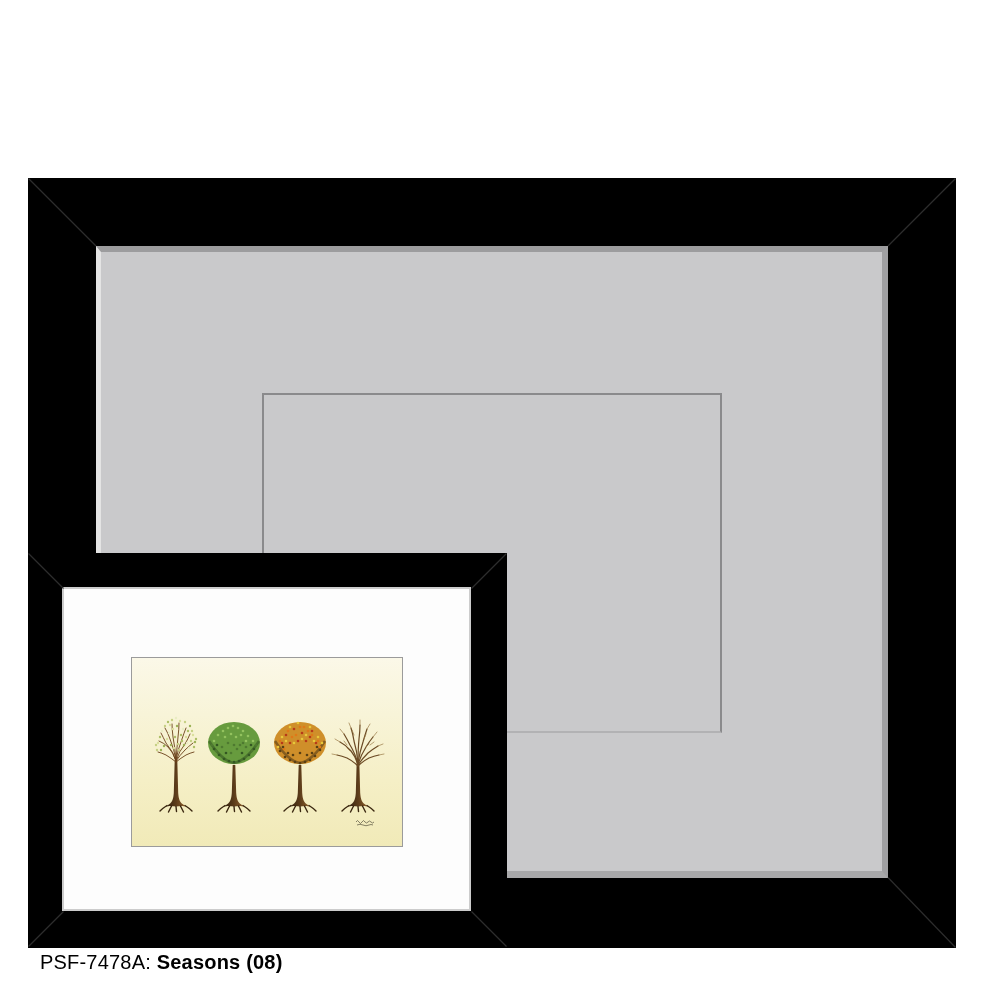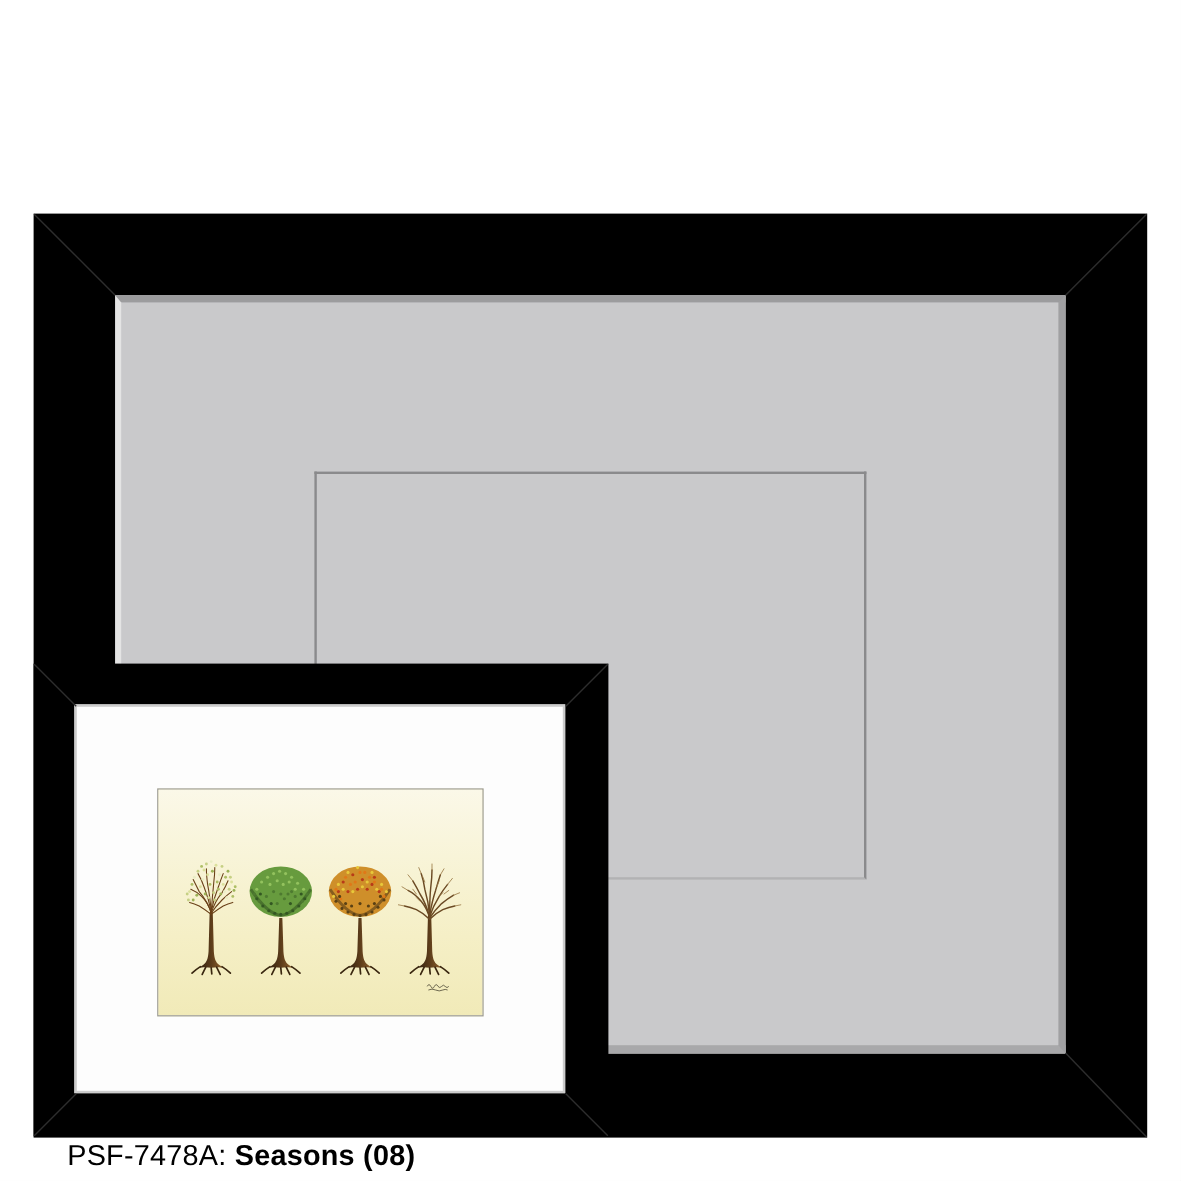--- a/index.html
+++ b/index.html
@@ -26,21 +26,21 @@
     border:2px solid #cccccc;
   }
   #artwork{
     left:131px;top:657px;width:272px;height:190px;
     border:1px solid #9b9b9b;background:#f6f1c9;
   }
   #artwork svg{display:block;}
   #miter-overlay{left:0;top:0;width:984px;height:984px;pointer-events:none;}
   
   #caption{
-    left:56px;top:950px;font-size:24px;line-height:1.2;color:#000;
+    left:40px;top:950px;font-size:20px;line-height:1.2;color:#000;
     white-space:nowrap;letter-spacing:0.2px;
   }
   #caption .sku{font-weight:400;}
   #caption .title{font-weight:700;}
 </style>
 </head>
 <body>
 
 <div id="stage">
 

